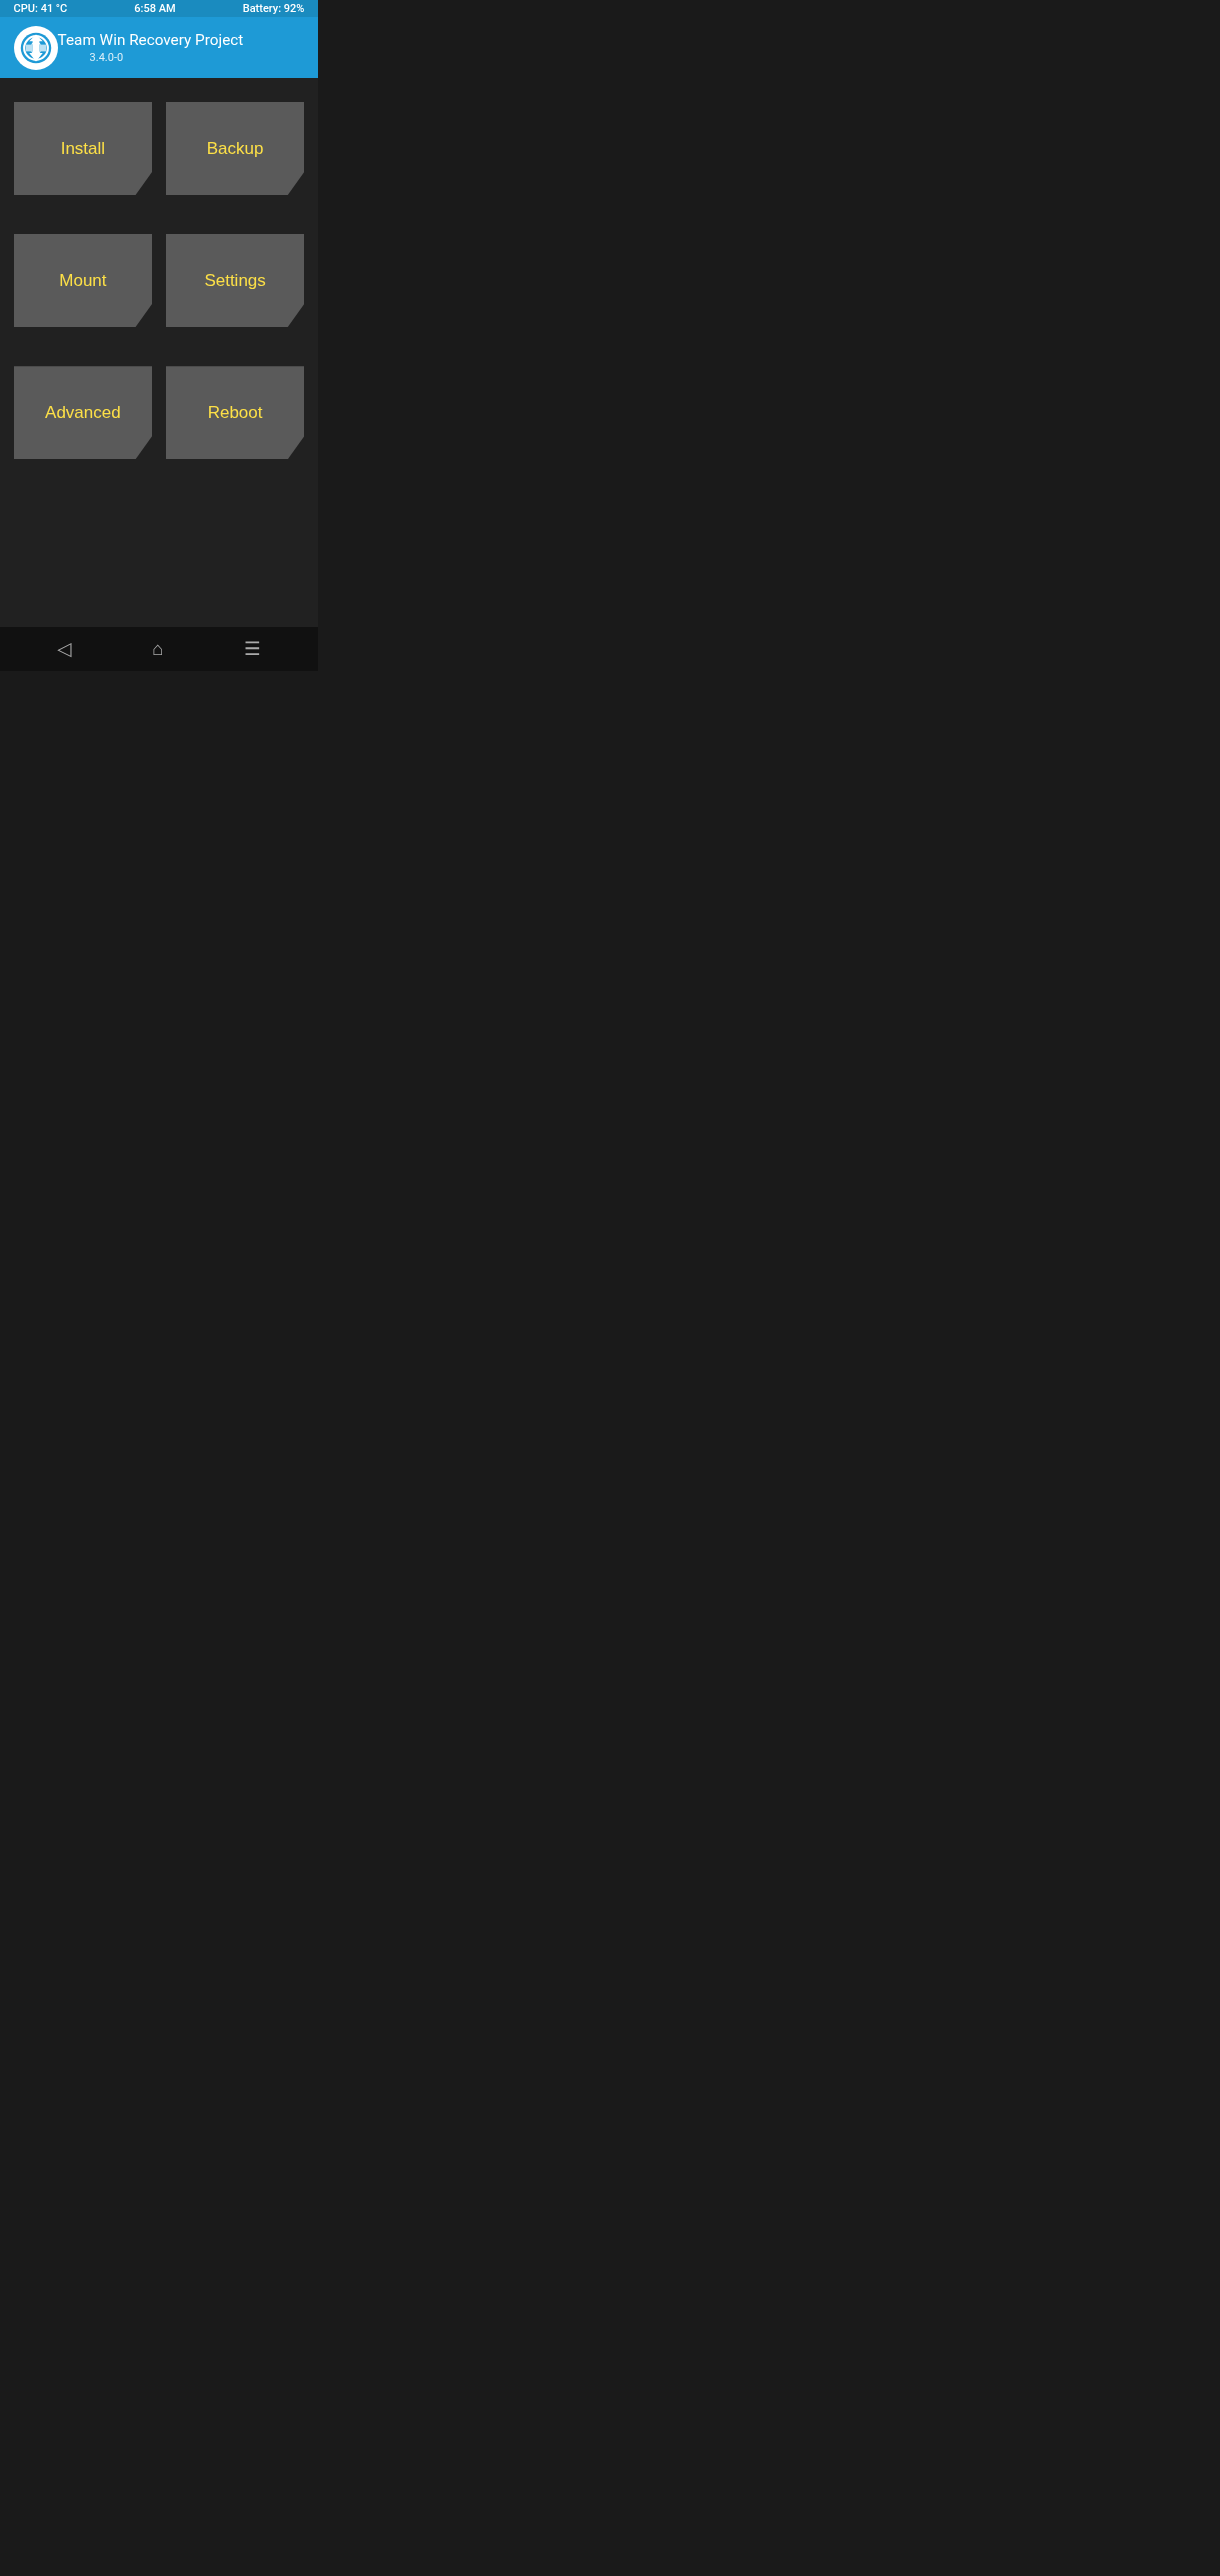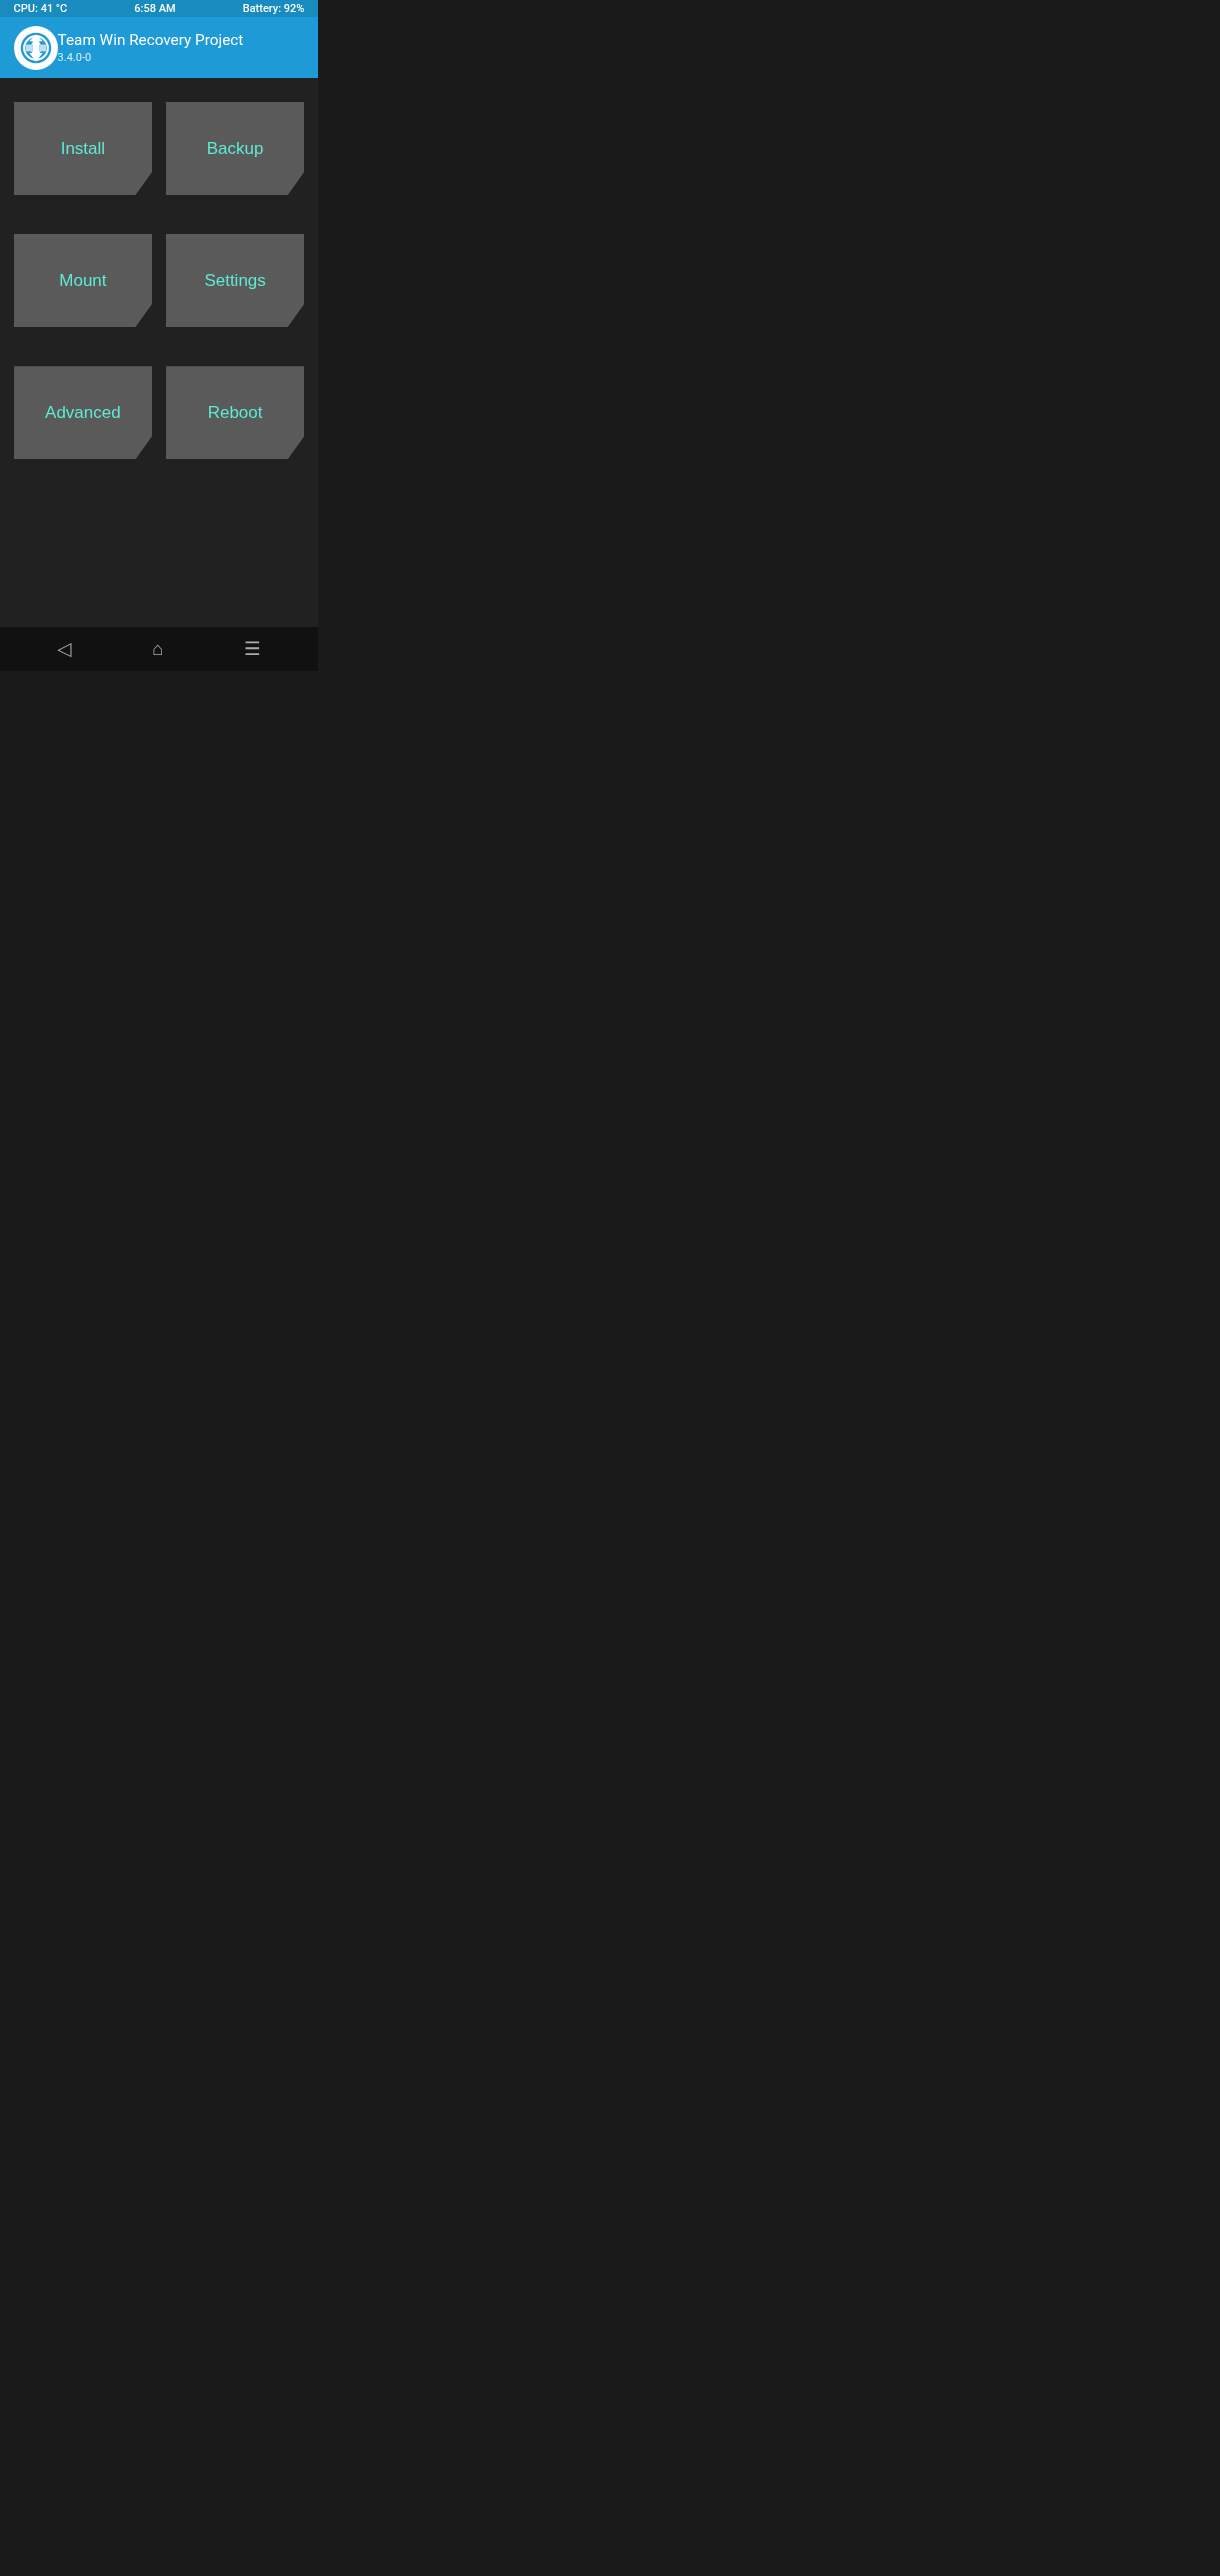--- a/index.html
+++ b/index.html
@@ -52,37 +52,38 @@
     .header-title {
       color: white;
       font-size: 15.3px;
       font-weight: 400;
     }
 
     .header-subtitle {
       color: rgba(255,255,255,0.85);
       font-size: 11px;
       margin-top: 1.7px;
+      margin-left: 32px;
     }
 
     
     .main-content {
       flex: 1;
       background-color: #212121;
       padding: 24px 13.6px 17px 13.6px;
       display: grid;
       grid-template-columns: 1fr 1fr;
       grid-template-rows: repeat(4, 1fr);
       gap: 20.3px 13.6px;
     }
 
     
     .twrp-btn {
       background-color: #5a5a5a;
-      color: #5eead4;
+      color: #fde047;
       font-size: 17px;
       font-weight: 400;
       border: none;
       cursor: pointer;
       display: flex;
       align-items: center;
       justify-content: center;
       height: 93px;
       position: relative;
       clip-path: polygon(0 0, 100% 0, 100% 75%, 88% 100%, 0 100%);

